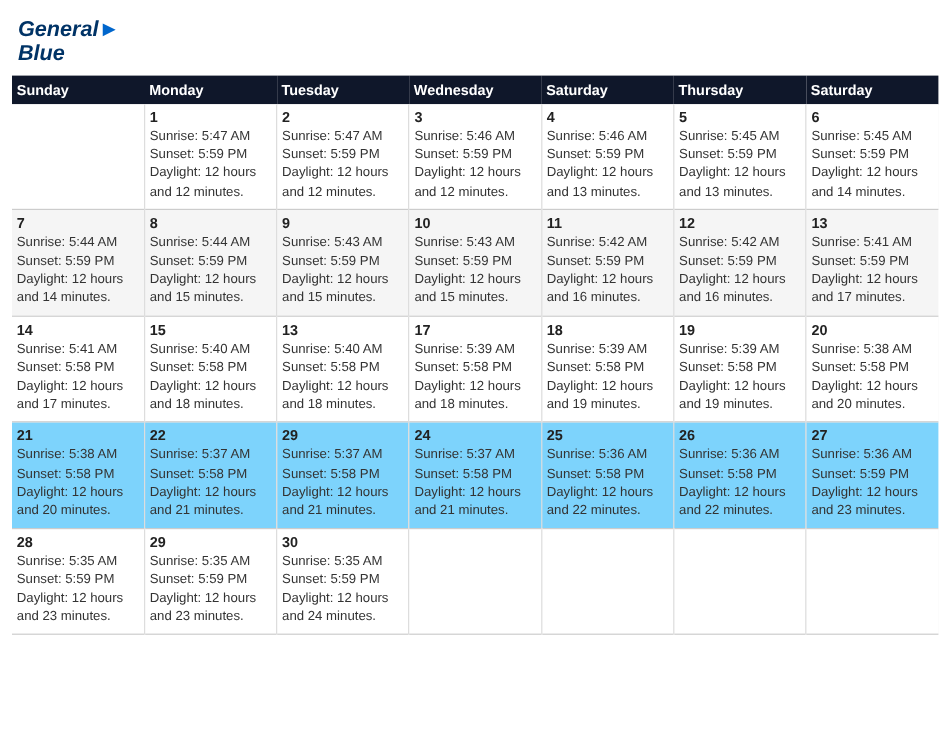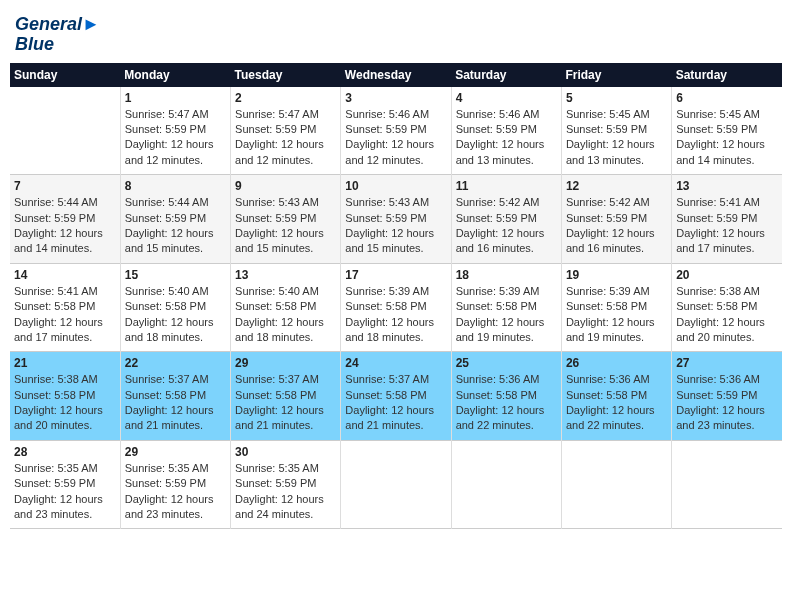--- a/index.html
+++ b/index.html
@@ -112,21 +112,21 @@
 </div>
 
 <table>
   <thead>
     <tr>
     <th>Sunday</th>
         <th>Monday</th>
         <th>Tuesday</th>
         <th>Wednesday</th>
         <th>Saturday</th>
-        <th>Friday</th>
+        <th>Thursday</th>
         <th>Saturday</th>
       </tr>
   </thead>
   <tbody id="calendar-body">
   <tr class="week-row-1">
         <td></td>
         <td>
           <span class="day-num">1</span>
           <div class="day-info" style="white-space: pre-line;">Sunrise: 5:47 AM
 Sunset: 5:59 PM

